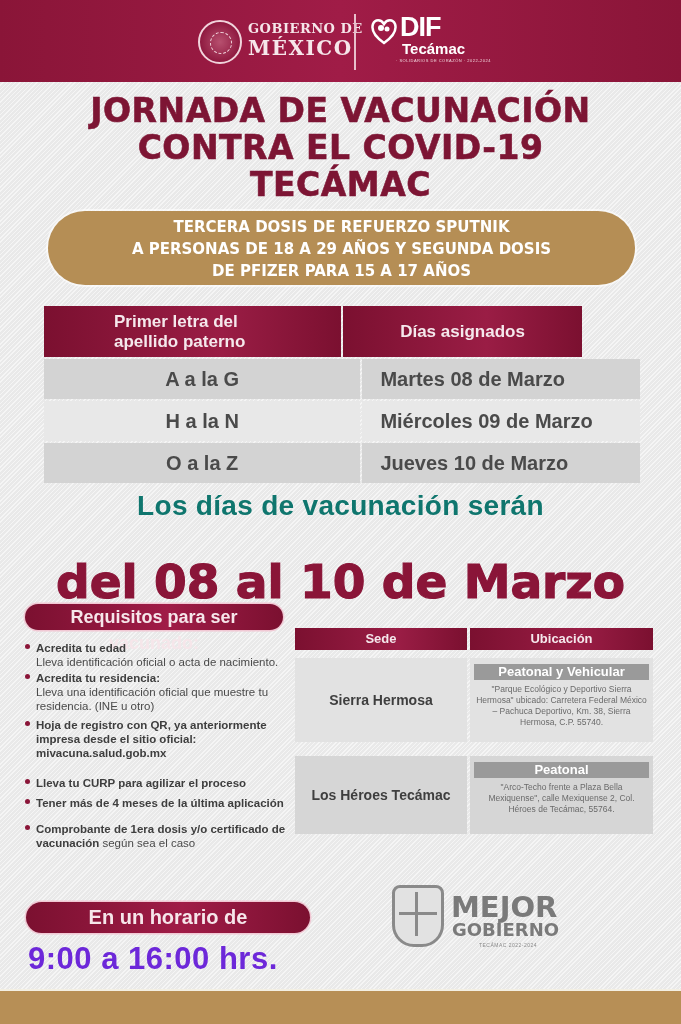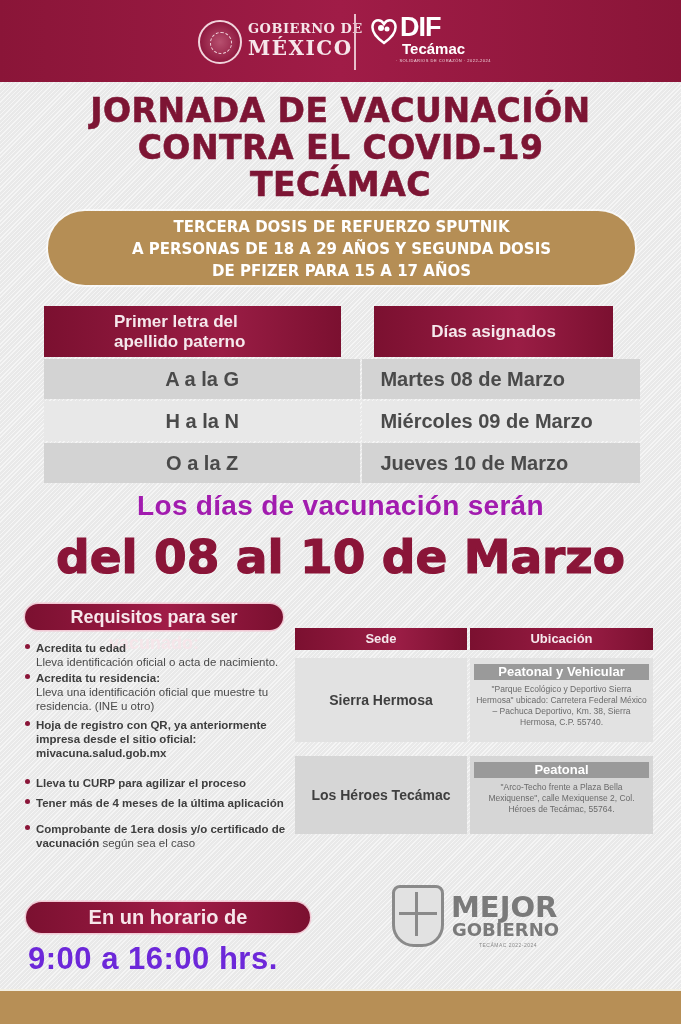--- a/index.html
+++ b/index.html
@@ -65,38 +65,38 @@
 
   
   .sched { left: 44px; top: 306px; width: 596px; }
   .sched-head { display: flex; height: 51px; }
   .sched-head div {
     background: linear-gradient(90deg, #7b1030 0%, #9a1d45 60%, #7b1030 100%);
     color: #f5e8ec; font-weight: bold; font-size: 17px; line-height: 20px;
     display: flex; align-items: center;
   }
   .sched-head .c1 { width: 297px; padding-left: 70px; margin-right: 2px; }
-  .sched-head .c2 { width: 239px; justify-content: center; margin-left: 31px; }
+  .sched-head .c2 { width: 239px; justify-content: center; }
   .sched-row { display: flex; height: 40px; margin-top: 2px; }
   .sched-row div {
     color: #4a4a4a; font-weight: bold; font-size: 20px;
     display: flex; align-items: center;
   }
   .sched-row .c1 { width: 340px; justify-content: center; margin-right: 2px; }
   .sched-row .c2 { width: 297px; padding-left: 18px; }
   .row-dark div { background: #d3d3d3; }
   .row-light div { background: #e8e8e8; }
 
   
   .days-label {
-    left: 0; top: 489px; width: 681px; text-align: center; color: #a21caf;
+    left: 0; top: 489px; width: 681px; text-align: center; color: #0f766e;
     font-size: 28px; font-weight: bold; line-height: 34px; letter-spacing: 0.3px;
   }
   .days-range {
-    left: 0; top: 527px; width: 681px; text-align: center; color: #8a1538;
+    left: 0; top: 552px; width: 681px; text-align: center; color: #8a1538;
     font-family: "DejaVu Sans", sans-serif; font-weight: bold;
     font-size: 47px; line-height: 60px; letter-spacing: 0px;
     -webkit-text-stroke: 1.2px #8a1538;
   }
 
   
   .req-pill {
     left: 25px; top: 604px; width: 258px; height: 26px; border-radius: 13px;
     background: linear-gradient(90deg, #7b1030 0%, #a01c47 55%, #7b1030 100%);
     color: #f6e6ea; font-weight: bold; font-size: 18px; text-align: center; line-height: 26px;

